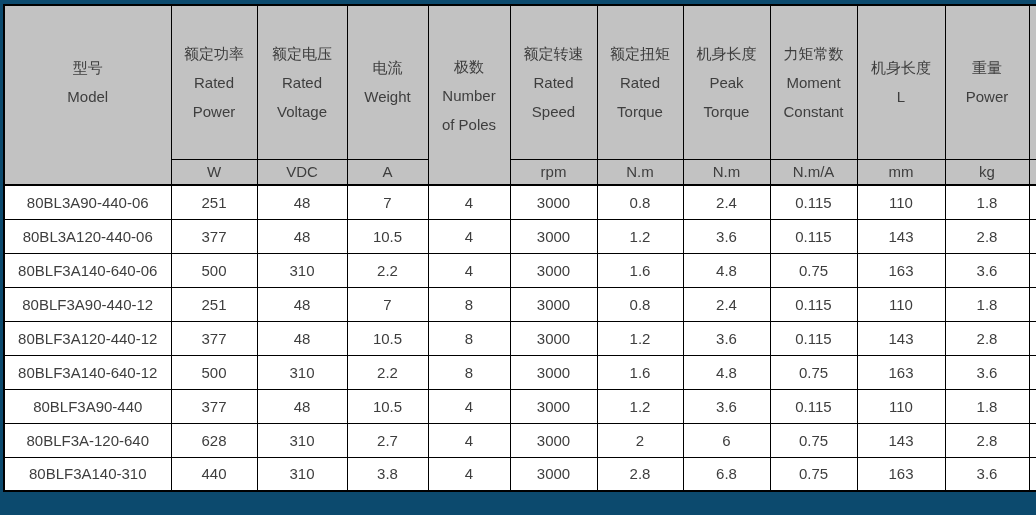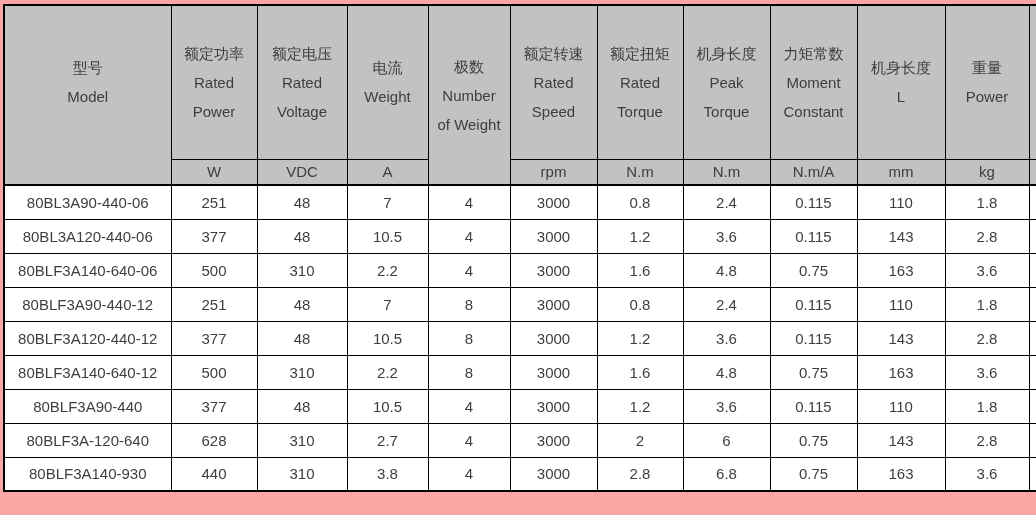--- a/index.html
+++ b/index.html
@@ -8,21 +8,21 @@
     width: 1036px;
     height: 515px;
     background: #ffffff;
     font-family: "Liberation Sans", "DejaVu Sans", sans-serif;
   }
   .viewport {
     position: relative;
     width: 1036px;
     height: 515px;
     overflow: hidden;
-    background: #fca5a5;
+    background: #0c4a6e;
   }
   table.spec {
     position: absolute;
     left: 3px;
     top: 4px;
     width: 1049px;
     border-collapse: collapse;
     table-layout: fixed;
     border: 2px solid #000000;
     color: #3e3e3e;
@@ -82,21 +82,21 @@
           <span class="hl">Rated</span>
           <span class="hl">Voltage</span>
         </th>
         <th>
           <span class="hl">电流</span>
           <span class="hl">Weight</span>
         </th>
         <th rowspan="2">
           <span class="hl">极数</span>
           <span class="hl">Number</span>
-          <span class="hl">of Weight</span>
+          <span class="hl">of Poles</span>
         </th>
         <th>
           <span class="hl">额定转速</span>
           <span class="hl">Rated</span>
           <span class="hl">Speed</span>
         </th>
         <th>
           <span class="hl">额定扭矩</span>
           <span class="hl">Rated</span>
           <span class="hl">Torque</span>
@@ -241,21 +241,21 @@
           <td>4</td>
           <td>3000</td>
           <td>2</td>
           <td>6</td>
           <td>0.75</td>
           <td>143</td>
           <td>2.8</td>
           <td></td>
       </tr>
       <tr>
-        <td>80BLF3A140-930</td>
+        <td>80BLF3A140-310</td>
           <td>440</td>
           <td>310</td>
           <td>3.8</td>
           <td>4</td>
           <td>3000</td>
           <td>2.8</td>
           <td>6.8</td>
           <td>0.75</td>
           <td>163</td>
           <td>3.6</td>

